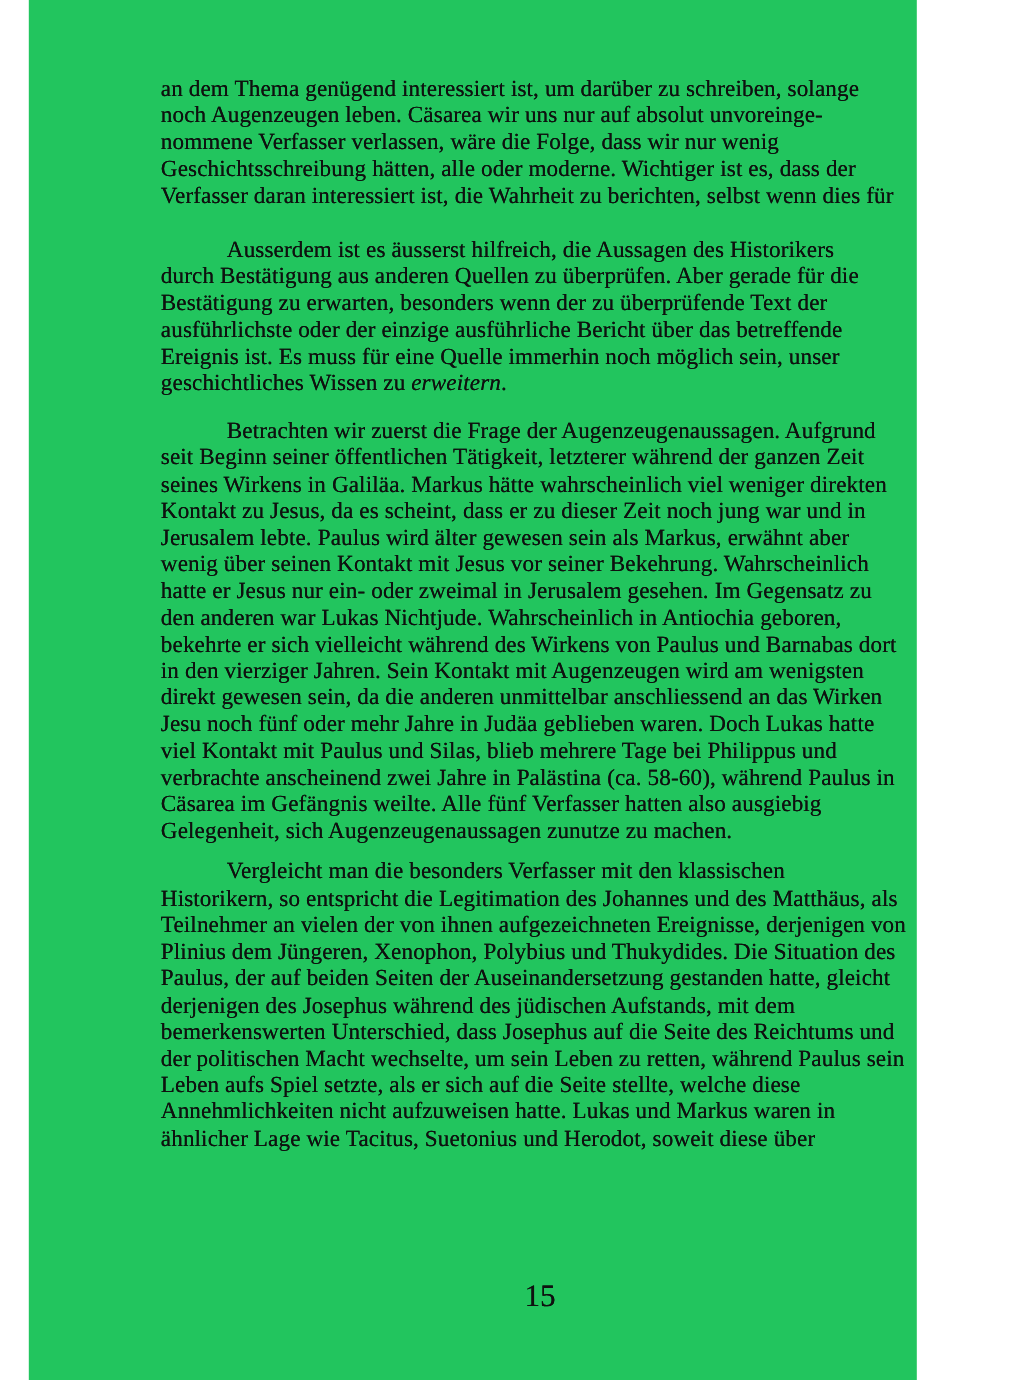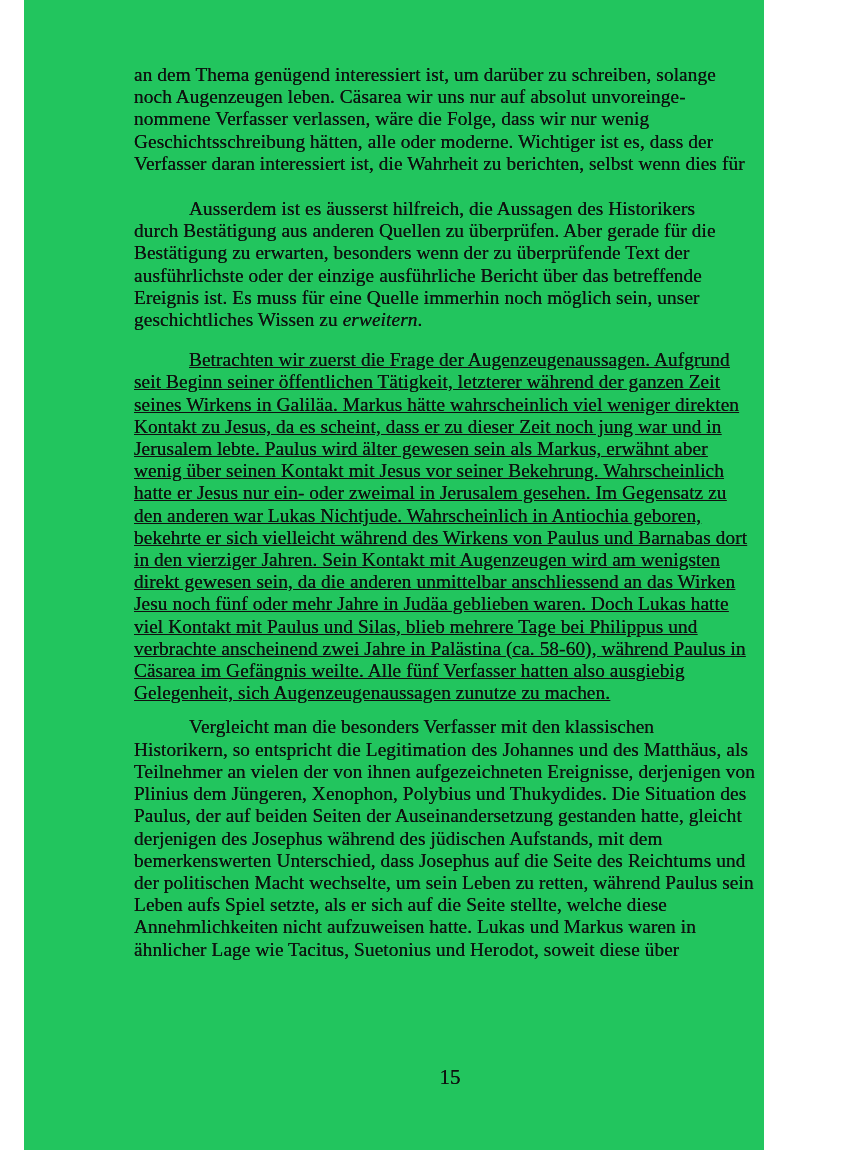--- a/index.html
+++ b/index.html
@@ -26,33 +26,33 @@
     width: 648px;
     color: #101010;
     font-size: 19.3px;
     line-height: 22.2px;
     letter-spacing: 0.1px;
     
     text-shadow: 0 0 0.45px rgba(0,0,0,0.85);
   }
   .paragraph { margin-top: 0; }
   .paragraph:nth-child(2) { margin-top: 23px; }
-  .paragraph:nth-child(3) { margin-top: 18px; text-decoration: underline; }
+  .paragraph:nth-child(3) { margin-top: 18px; }
   .paragraph:nth-child(4) { margin-top: 12px; }
   .line { white-space: nowrap; }
   .line.first-line { padding-left: 55px; }
   .line em { font-style: italic; }
   .page-number {
     position: absolute;
     left: 110px;
     top: 1065px;
     width: 632px;
     text-align: center;
     color: #101010;
-    font-size: 21px;
+    font-size: 26px;
     text-shadow: 0 0 0.45px rgba(0,0,0,0.85);
   }
 </style>
 </head>
 <body>
 
 <div class="page">
   <div class="text-block" id="text-block">
       <div class="paragraph">
         <div class="line">an dem Thema genügend interessiert ist, um darüber zu schreiben, solange</div>

